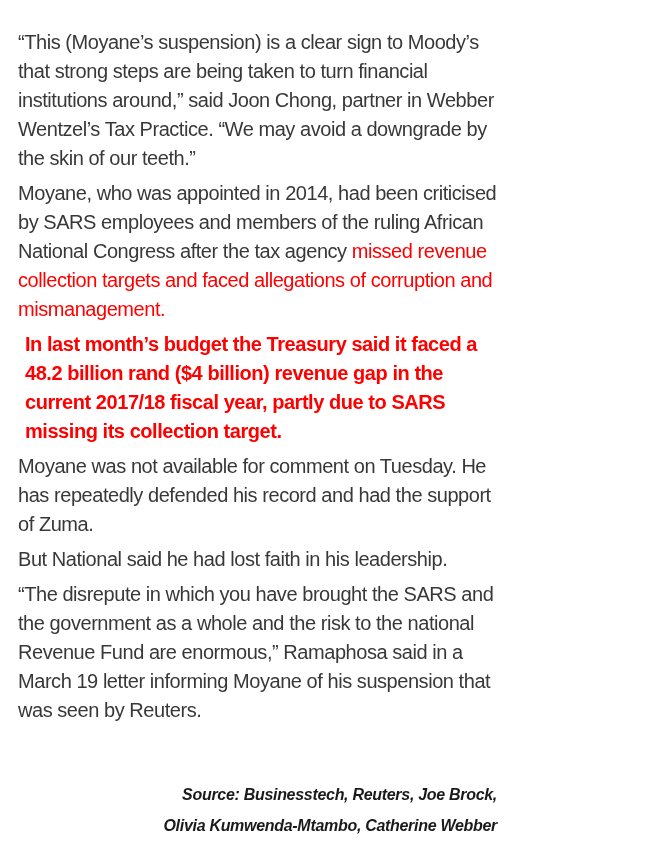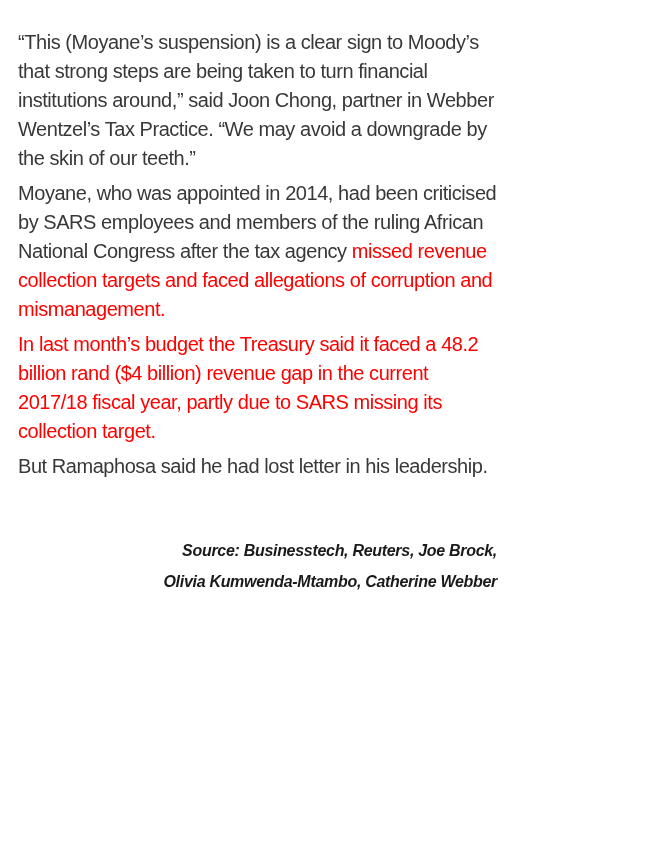--- a/index.html
+++ b/index.html
@@ -24,21 +24,22 @@
   }
   .para{
     margin:0 0 6px 0;
     font-size:20px;
     line-height:29px;
     letter-spacing:-0.45px;
     color:var(--body-text);
   }
   .para--red{
     color:var(--highlight-red);
-    font-weight:400;
+    font-weight:700;
+    margin-left:7px;
   }
   .red-inline{
     color:var(--highlight-red);
     font-weight:400;
   }
   .source{
     margin-top:54px;
     text-align:right;
     font-style:italic;
     font-weight:700;
@@ -53,22 +54,24 @@
 
 <div class="article">
 
   <p class="para">“This (Moyane’s suspension) is a clear sign to Moody’s that strong steps are being taken to turn financial institutions around,” said Joon Chong, partner in Webber Wentzel’s Tax Practice. “We may avoid a downgrade by the skin of our teeth.”</p>
 
 
   <p class="para"><span>Moyane, who was appointed in 2014, had been criticised by SARS employees and members of the ruling African National Congress after the tax agency </span><span class="red-inline">missed revenue collection targets and faced allegations of corruption and mismanagement.</span></p>
 
   <p class="para para--red">In last month’s budget the Treasury said it faced a 48.2 billion rand ($4 billion) revenue gap in the current 2017/18 fiscal year, partly due to SARS missing its collection target.</p>
 
+  <p class="para">Moyane was not available for comment on Tuesday. He has repeatedly defended his record and had the support of Zuma.</p>
 
-  <p class="para">But Ramaphosa said he had lost letter in his leadership.</p>
+  <p class="para">But National said he had lost faith in his leadership.</p>
 
+  <p class="para">“The disrepute in which you have brought the SARS and the government as a whole and the risk to the national Revenue Fund are enormous,” Ramaphosa said in a March 19 letter informing Moyane of his suspension that was seen by Reuters.</p>
 
   <div class="source">
     <div>Source: Businesstech, Reuters, Joe Brock,</div>
     <div>Olivia Kumwenda-Mtambo, Catherine Webber</div>
   </div>
 
 </div>
 
 </body></html>

